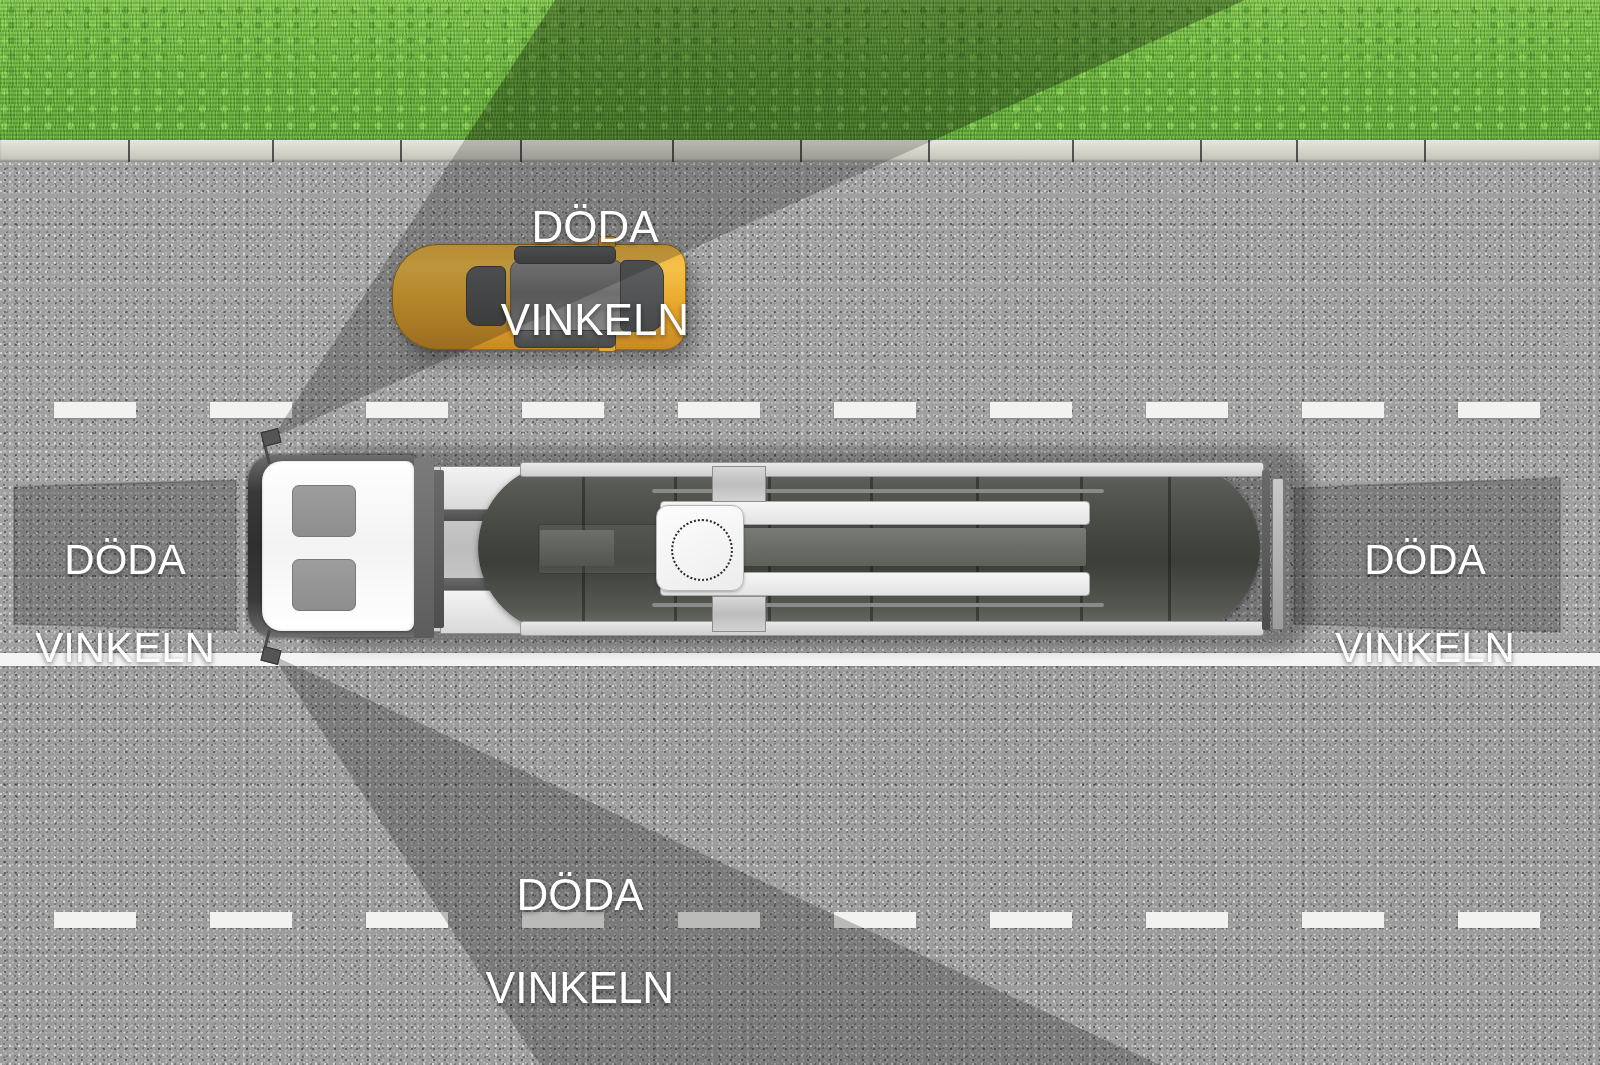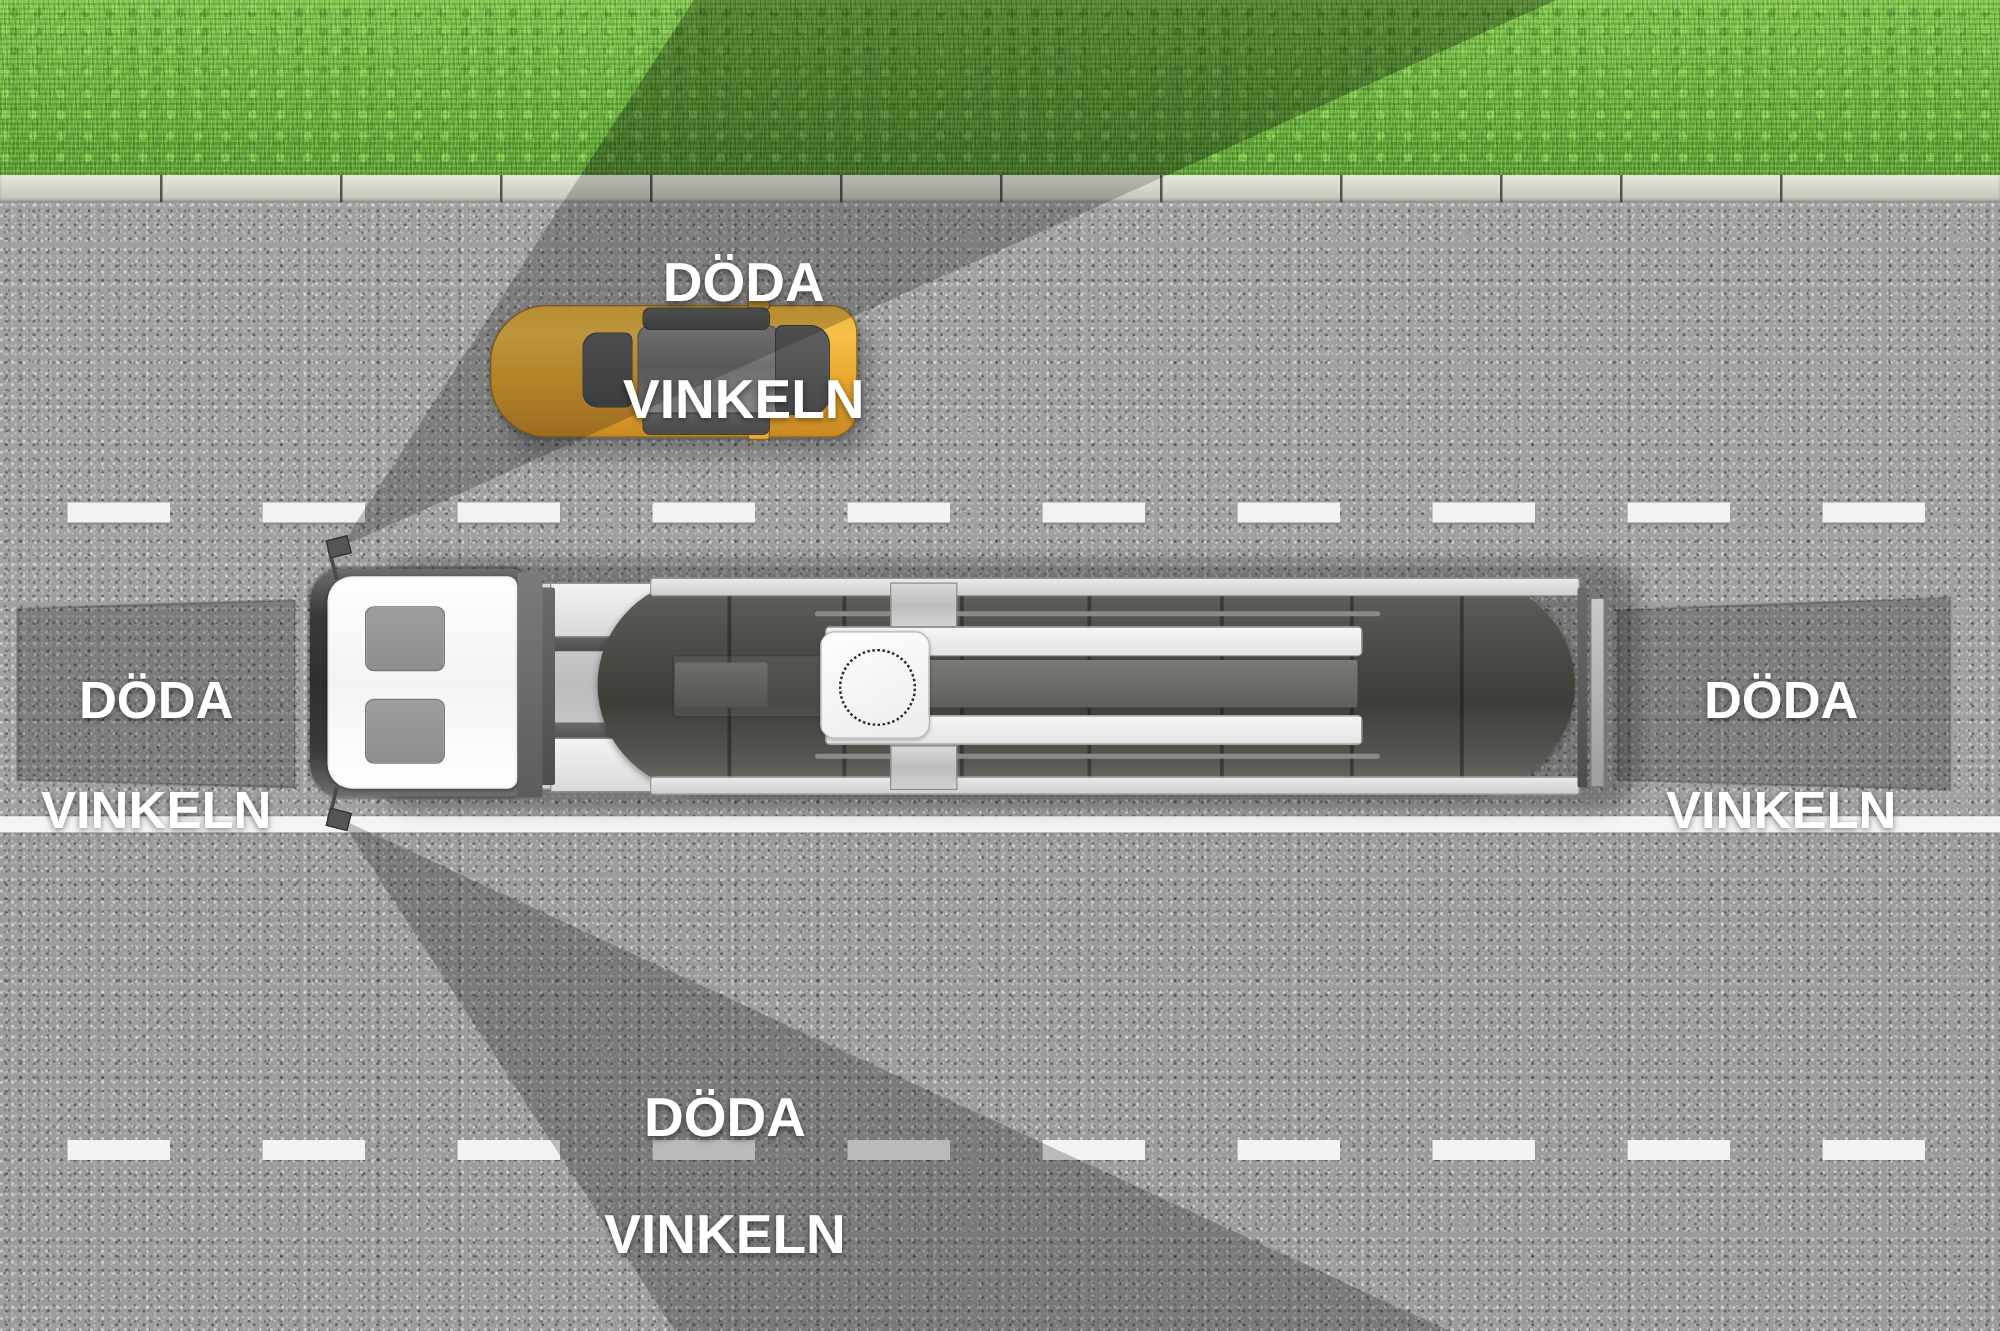--- a/index.html
+++ b/index.html
@@ -49,21 +49,21 @@
   
   .dash-row{position:absolute;left:0;width:1600px;height:16px;}
   .dash{position:absolute;top:0;height:16px;width:82px;background:#f2f2f0;box-shadow:0 1px 2px rgba(0,0,0,.18);}
   .solid-line{
     position:absolute;left:0;width:1600px;height:13px;
     background:#f4f4f2;box-shadow:0 1px 3px rgba(0,0,0,.22);
   }
   
   .cone{position:absolute;left:0;top:0;width:1600px;height:1065px;pointer-events:none;}
   .bs-label{
-    position:absolute;color:#fff;font-weight:bold;text-align:center;line-height:1.05;
+    position:absolute;color:#fff;font-weight:normal;text-align:center;line-height:1.05;
     text-shadow:0 2px 5px rgba(0,0,0,.5);white-space:pre-line;pointer-events:none;
   }
   
   #truck{position:absolute;pointer-events:none;}
   .tk-shadow{
     position:absolute;background:rgba(20,20,22,.30);filter:blur(7px);border-radius:30px;
   }
   
   .cab-outer{
     position:absolute;left:248px;top:455px;width:172px;height:182px;

